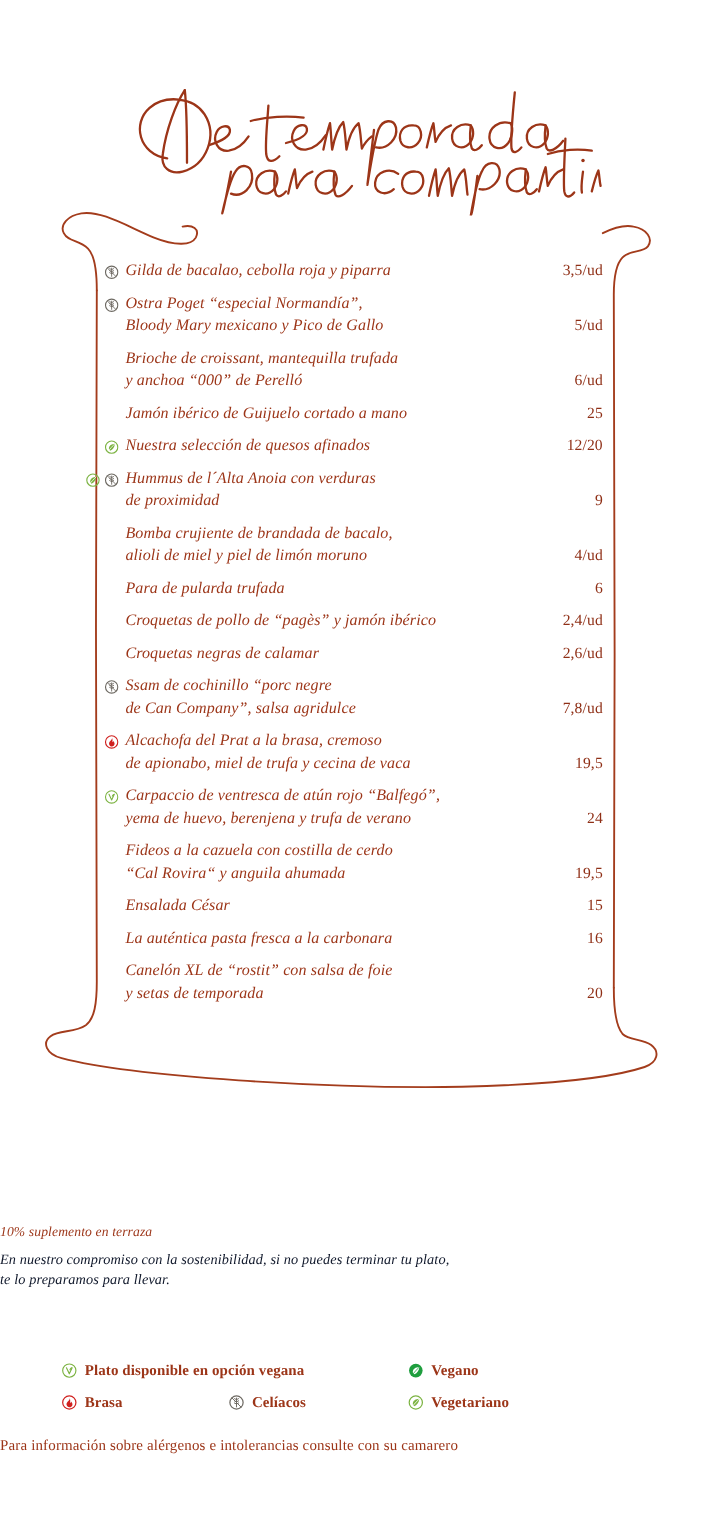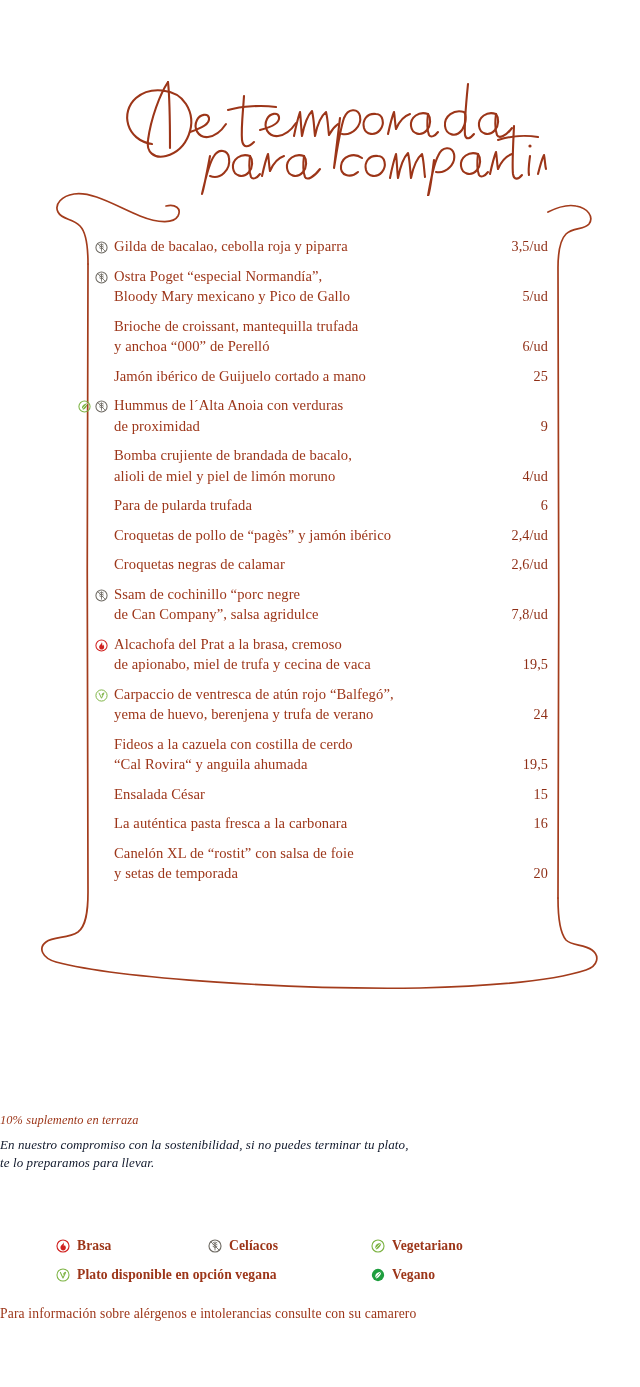--- a/index.html
+++ b/index.html
@@ -31,20 +31,21 @@
     display:flex;align-items:flex-start;width:100%;
     margin-bottom:9px;
   }
   .icons{
     width:52px;flex:0 0 52px;
     display:flex;justify-content:flex-end;align-items:center;
     gap:4px;padding-top:5px;padding-right:6px;box-sizing:border-box;
   }
   .names{
     flex:1 1 auto;
+    font-style:italic;
     font-size:14.6px;
     line-height:20.5px;
     color:#9c3518;
     white-space:pre-line;
     letter-spacing:.1px;
   }
   .price{
     flex:0 0 72px;width:72px;text-align:right;
     font-weight:normal;font-size:14.2px;
     color:#8f2f16;
@@ -229,20 +230,33 @@
       </div>
       <div class="row">
         <div class="icons">
           <span class="ic">
             <svg viewBox="0 0 20 20">
               <circle cx="10" cy="10" r="8.6" fill="none" stroke="#7cb342" stroke-width="1.6"></circle>
               <path d="M14.6 5.2c-5 .2-8.2 2.6-8.5 6.1-.1 1.6.6 2.9 1.7 3.6 3.6-1.2 6.3-4.8 6.8-9.7z" fill="#7cb342"></path>
               <path d="M5.4 15.2C7.6 12.4 10.8 9 14.4 5.4" stroke="#ffffff" stroke-width="1.1" fill="none" stroke-linecap="round"></path>
             </svg>
           </span>
+        </div>
+        <div class="names">Nuestra selección de quesos afinados</div>
+        <div class="price">12/20</div>
+      </div>
+      <div class="row">
+        <div class="icons">
+          <span class="ic">
+            <svg viewBox="0 0 20 20">
+              <circle cx="10" cy="10" r="8.6" fill="none" stroke="#7cb342" stroke-width="1.6"></circle>
+              <path d="M14.6 5.2c-5 .2-8.2 2.6-8.5 6.1-.1 1.6.6 2.9 1.7 3.6 3.6-1.2 6.3-4.8 6.8-9.7z" fill="#7cb342"></path>
+              <path d="M5.4 15.2C7.6 12.4 10.8 9 14.4 5.4" stroke="#ffffff" stroke-width="1.1" fill="none" stroke-linecap="round"></path>
+            </svg>
+          </span>
           <span class="ic">
             <svg viewBox="0 0 20 20">
               <circle cx="10" cy="10" r="8.6" fill="none" stroke="#6e6a63" stroke-width="1.6"></circle>
               <g stroke="#6e6a63" stroke-width="1.25" stroke-linecap="round" fill="none">
                 <path d="M10 4.2v11.6"></path>
                 <path d="M10 6.4 7.4 5M10 6.4 12.6 5M10 9.2 7.2 7.8M10 9.2 12.8 7.8M10 12 7.2 10.6M10 12 12.8 10.6"></path>
                 <path d="M4.1 4.1 15.9 15.9"></path>
               </g>
             </svg>
           </span>
@@ -340,20 +354,42 @@
       </div>
     </div>
 
   <div class="notes">
     <div class="note-supp">10% suplemento en terraza</div>
     <div class="note-sost" style="white-space:pre-line;">En nuestro compromiso con la sostenibilidad, si no puedes terminar tu plato,
 te lo preparamos para llevar.</div>
   </div>
 
   <div class="legend">
+    <div class="legend-row r2">
+        <div class="leg">
+          <span class="ic">
+            <svg viewBox="0 0 20 20">
+              <circle cx="10" cy="10" r="8.6" fill="none" stroke="#7cb342" stroke-width="1.5"></circle>
+              <path d="M6.3 6.3 10 14.2 13.7 6.3" fill="none" stroke="#7cb342" stroke-width="1.5" stroke-linecap="round" stroke-linejoin="round"></path>
+              <path d="M13.6 5.4c-2.4.9-3.6 2.5-3.4 4.3 1.9-.3 3.2-1.8 3.4-4.3z" fill="#7cb342"></path>
+            </svg>
+          </span>
+          <span>Plato disponible en opción vegana</span>
+        </div>
+        <div class="leg">
+          <span class="ic">
+            <svg viewBox="0 0 20 20">
+              <circle cx="10" cy="10" r="8.8" fill="#1e9e3e"></circle>
+              <path d="M14.6 5.2c-5 .2-8.2 2.6-8.5 6.1-.1 1.6.6 2.9 1.7 3.6 3.6-1.2 6.3-4.8 6.8-9.7z" fill="#ffffff"></path>
+              <path d="M5.6 15.2C7.8 12.4 11 9 14.4 5.5" stroke="#1e9e3e" stroke-width="1.05" fill="none" stroke-linecap="round"></path>
+            </svg>
+          </span>
+          <span>Vegano</span>
+        </div>
+      </div>
     <div class="legend-row r1">
         <div class="leg">
           <span class="ic">
             <svg viewBox="0 0 20 20">
               <circle cx="10" cy="10" r="8.6" fill="none" stroke="#d0211f" stroke-width="1.6"></circle>
               <path d="M10.4 3.6c.6 2.3-.4 3.2-1.6 4.4-1.5 1.5-2.6 2.8-2.4 4.7.2 2.1 2 3.6 3.8 3.6 2.1 0 3.9-1.6 3.9-3.8 0-1.8-1-2.8-1.6-3.9-.2 1-.7 1.6-1.4 1.9.4-2.3.2-4.6-.7-6.9z" fill="#d0211f"></path>
             </svg>
           </span>
           <span>Brasa</span>
         </div>
@@ -374,39 +410,17 @@
           <span class="ic">
             <svg viewBox="0 0 20 20">
               <circle cx="10" cy="10" r="8.6" fill="none" stroke="#7cb342" stroke-width="1.6"></circle>
               <path d="M14.6 5.2c-5 .2-8.2 2.6-8.5 6.1-.1 1.6.6 2.9 1.7 3.6 3.6-1.2 6.3-4.8 6.8-9.7z" fill="#7cb342"></path>
               <path d="M5.4 15.2C7.6 12.4 10.8 9 14.4 5.4" stroke="#ffffff" stroke-width="1.1" fill="none" stroke-linecap="round"></path>
             </svg>
           </span>
           <span>Vegetariano</span>
         </div>
       </div>
-    <div class="legend-row r2">
-        <div class="leg">
-          <span class="ic">
-            <svg viewBox="0 0 20 20">
-              <circle cx="10" cy="10" r="8.6" fill="none" stroke="#7cb342" stroke-width="1.5"></circle>
-              <path d="M6.3 6.3 10 14.2 13.7 6.3" fill="none" stroke="#7cb342" stroke-width="1.5" stroke-linecap="round" stroke-linejoin="round"></path>
-              <path d="M13.6 5.4c-2.4.9-3.6 2.5-3.4 4.3 1.9-.3 3.2-1.8 3.4-4.3z" fill="#7cb342"></path>
-            </svg>
-          </span>
-          <span>Plato disponible en opción vegana</span>
-        </div>
-        <div class="leg">
-          <span class="ic">
-            <svg viewBox="0 0 20 20">
-              <circle cx="10" cy="10" r="8.8" fill="#1e9e3e"></circle>
-              <path d="M14.6 5.2c-5 .2-8.2 2.6-8.5 6.1-.1 1.6.6 2.9 1.7 3.6 3.6-1.2 6.3-4.8 6.8-9.7z" fill="#ffffff"></path>
-              <path d="M5.6 15.2C7.8 12.4 11 9 14.4 5.5" stroke="#1e9e3e" stroke-width="1.05" fill="none" stroke-linecap="round"></path>
-            </svg>
-          </span>
-          <span>Vegano</span>
-        </div>
-      </div>
   </div>
 
   <div class="allerg">Para información sobre alérgenos e intolerancias consulte con su camarero</div>
 
 </div>
 
 </body></html>

